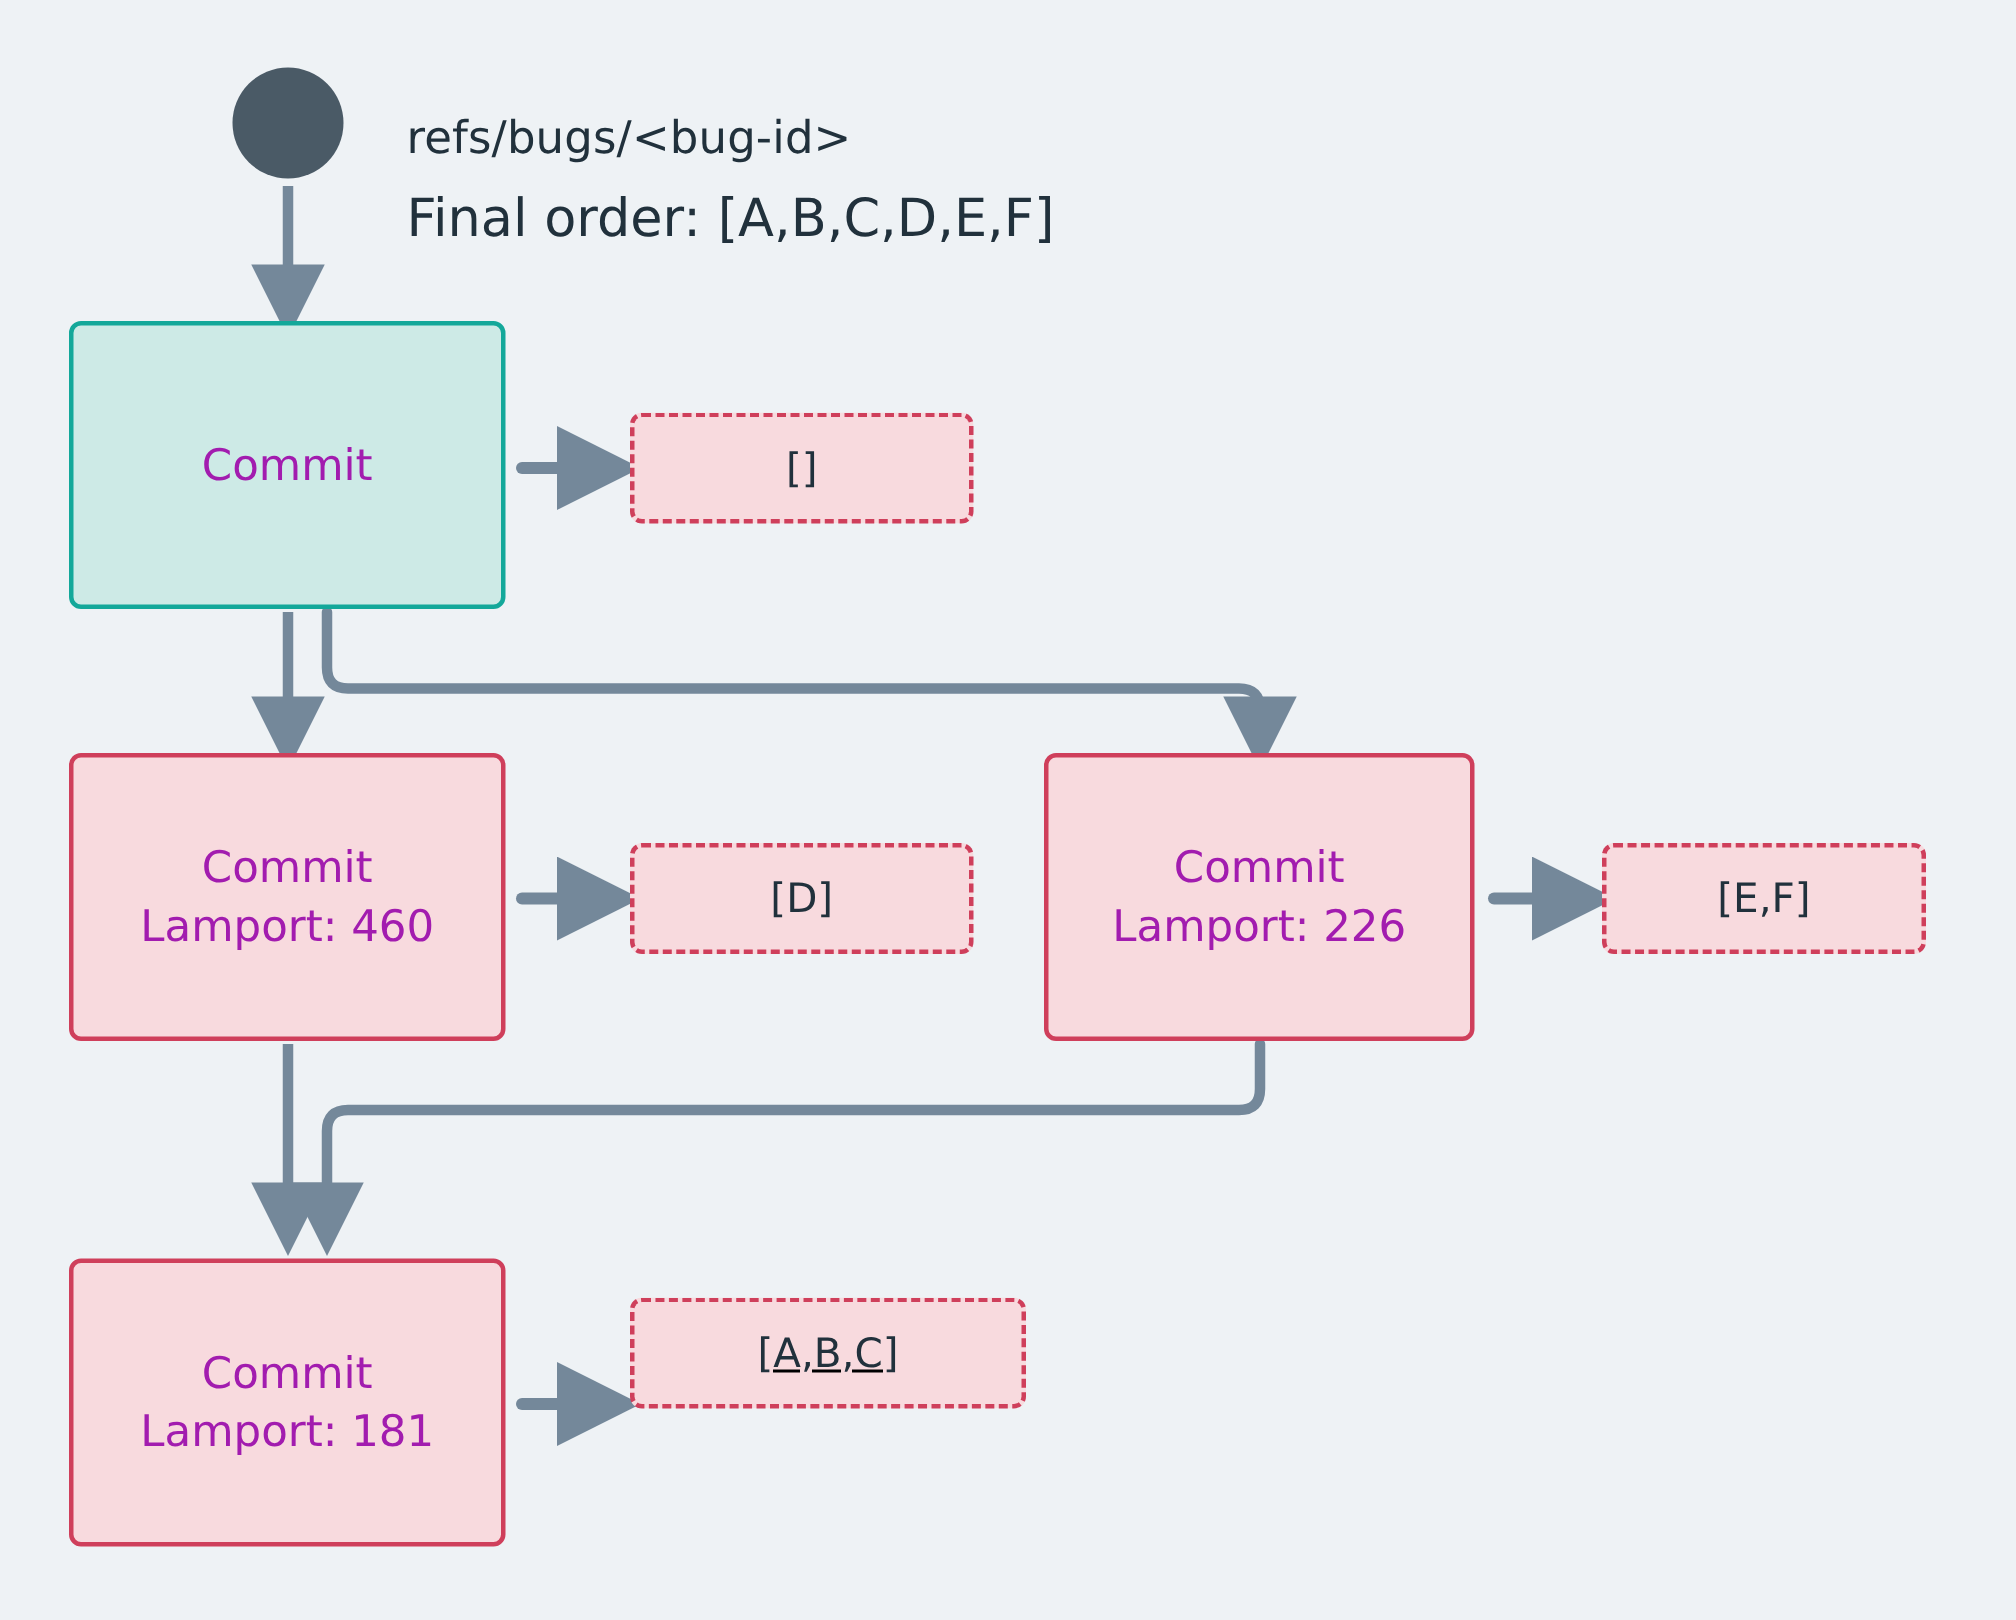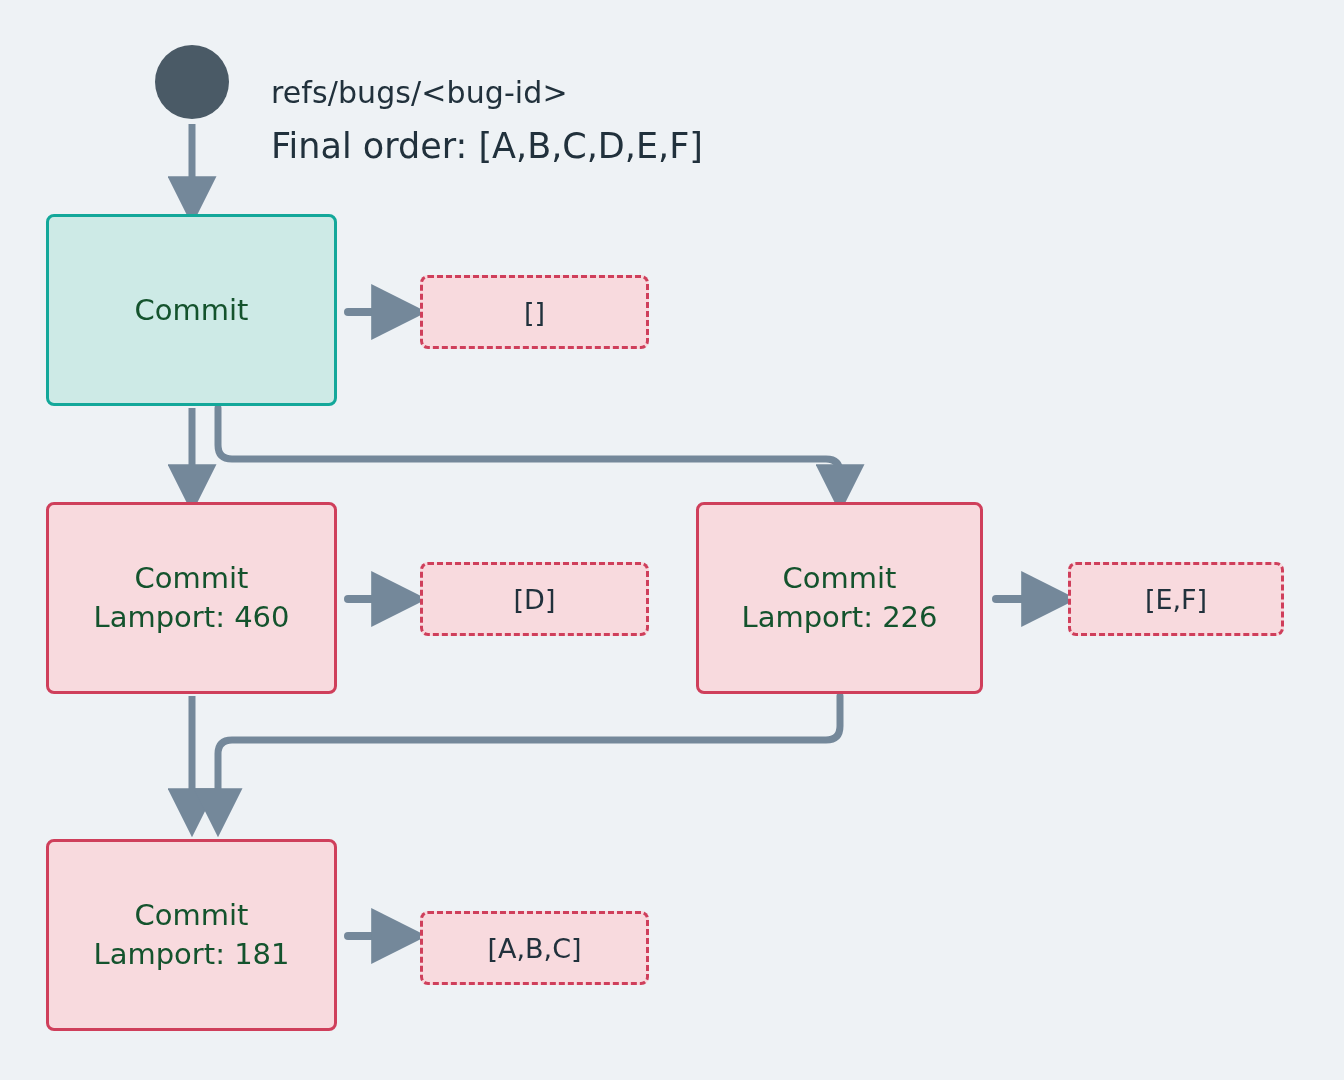--- a/index.html
+++ b/index.html
@@ -65,21 +65,21 @@
     flex-direction: column;
     align-items: center;
     justify-content: center;
   }
   .node.teal {
     border-color: #13a89a;
     background: #cdeae6;
   }
   .node .line {
     font-size: 29px;
-    color: #14532d;
+    color: #a21caf;
     line-height: 1.33;
     white-space: nowrap;
   }
 
   .chip {
     position: absolute;
     box-sizing: border-box;
     border-radius: 8px;
     border: 3px dashed #cf3f5b;
     background: #f8dade;
@@ -167,17 +167,17 @@
     <div class="line">Lamport: 226</div>
   </div>
   <div class="chip" style="left:1068px; top:562px; width:216px; height:74px;">
     <div class="txt">[E,F]</div>
   </div>
 
   <div class="node" style="left:46px; top:839px; width:291px; height:192px;">
     <div class="line">Commit</div>
     <div class="line">Lamport: 181</div>
   </div>
-  <div class="chip" style="left:420px; top:911px; width:229px; height:74px;">
+  <div class="chip" style="left:420px; top:865px; width:264px; height:74px;text-decoration:underline;">
     <div class="txt">[A,B,C]</div>
   </div>
 
 </div>
 
 </body></html>

